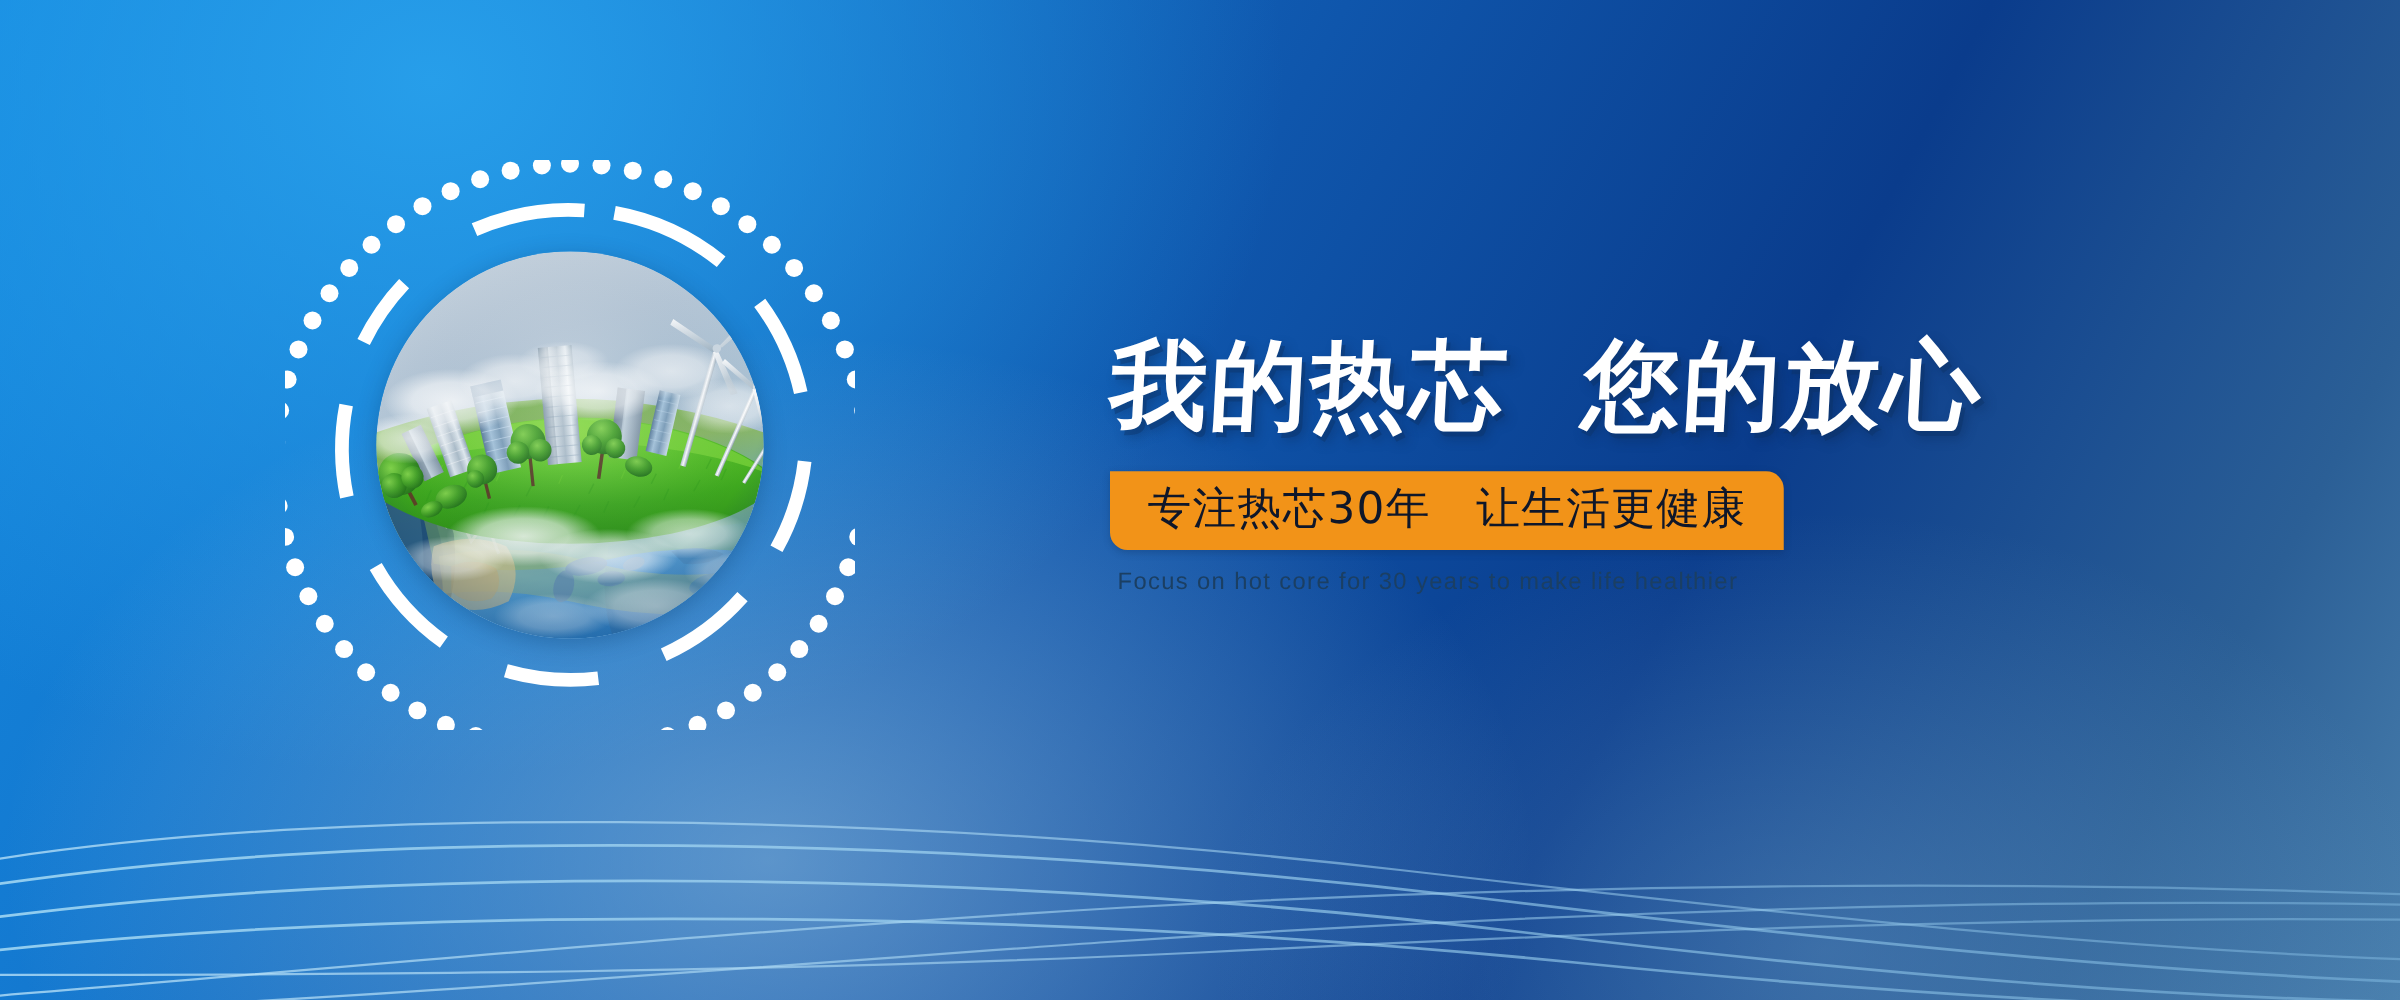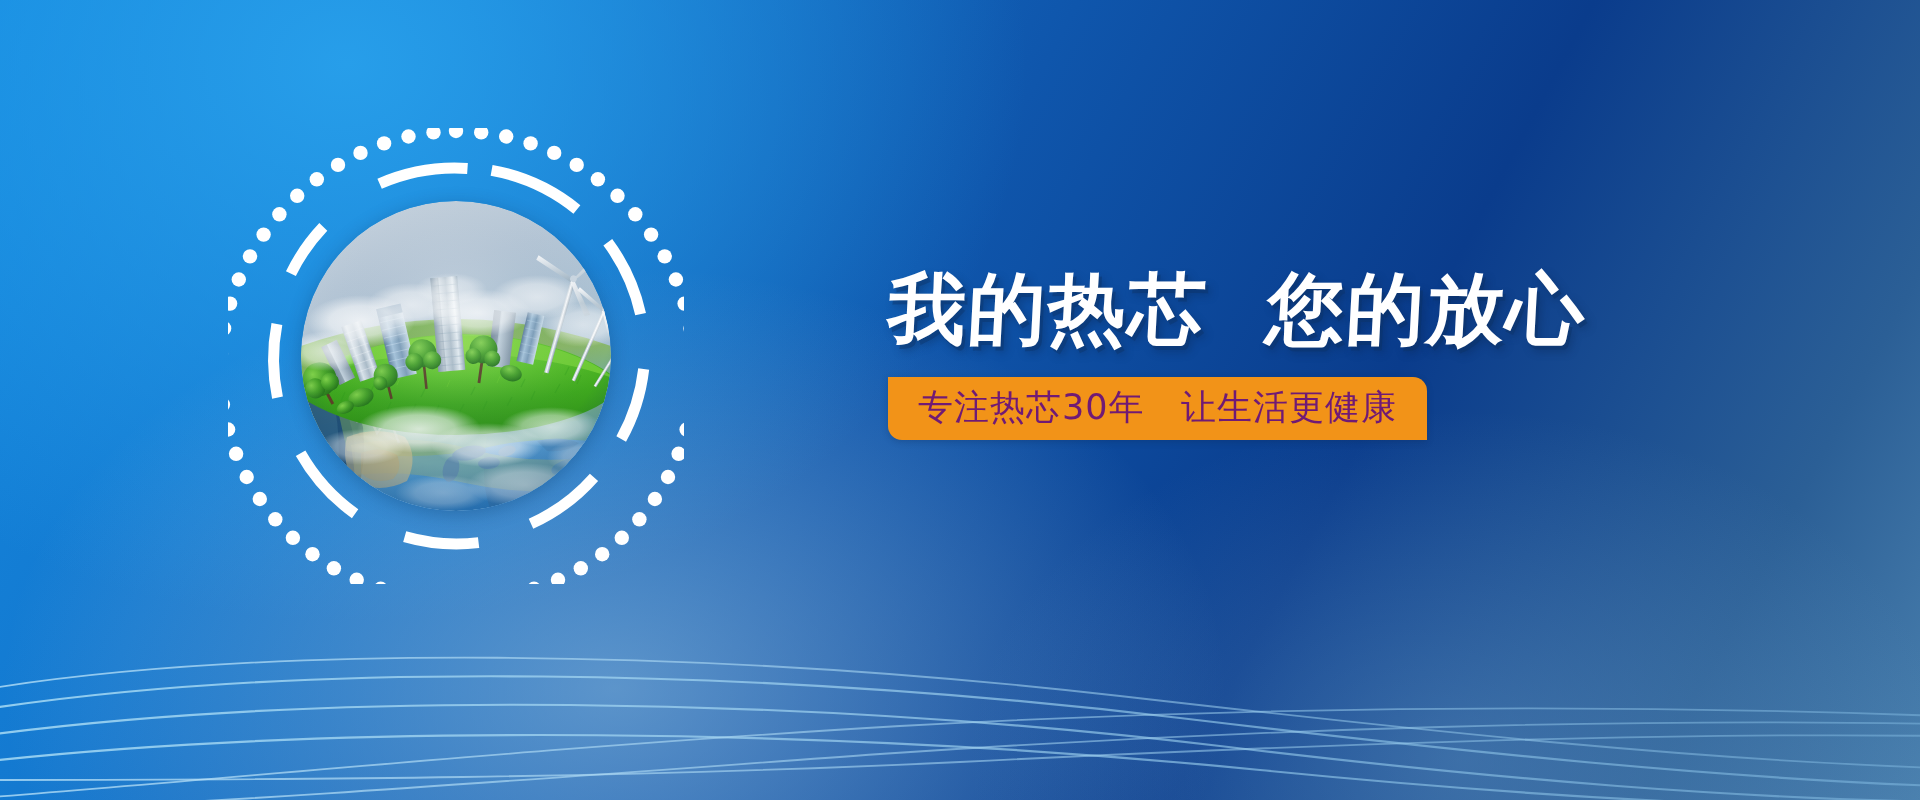--- a/index.html
+++ b/index.html
@@ -74,21 +74,21 @@
     display:inline-block;
     margin-top:26px;
     padding:10px 30px 12px 30px;
     background:#f29318;
     border-radius:0 14px 0 14px;
     box-shadow:0 2px 6px rgba(10,40,80,0.25);
   }
   .badge-text {
     font-size:35px;
     font-weight:400;
-    color:#701a75;
+    color:#0f172a;
     letter-spacing:1px;
     white-space:pre;
     line-height:1.18;
     font-family:"DejaVu Sans","Liberation Sans",sans-serif;
   }
 
   .subtitle {
     margin-top:15px;
     margin-left:6px;
     font-size:19px;
@@ -518,15 +518,16 @@
     </div>
   </div>
 
   <div class="copy">
     <div class="headline">我的热芯  您的放心</div>
 
     <div class="badge">
       <span class="badge-text">专注热芯30年   让生活更健康</span>
     </div>
 
+    <div class="subtitle">Focus on hot core for 30 years to make life healthier</div>
   </div>
 
 </div>
 
 </body></html>

